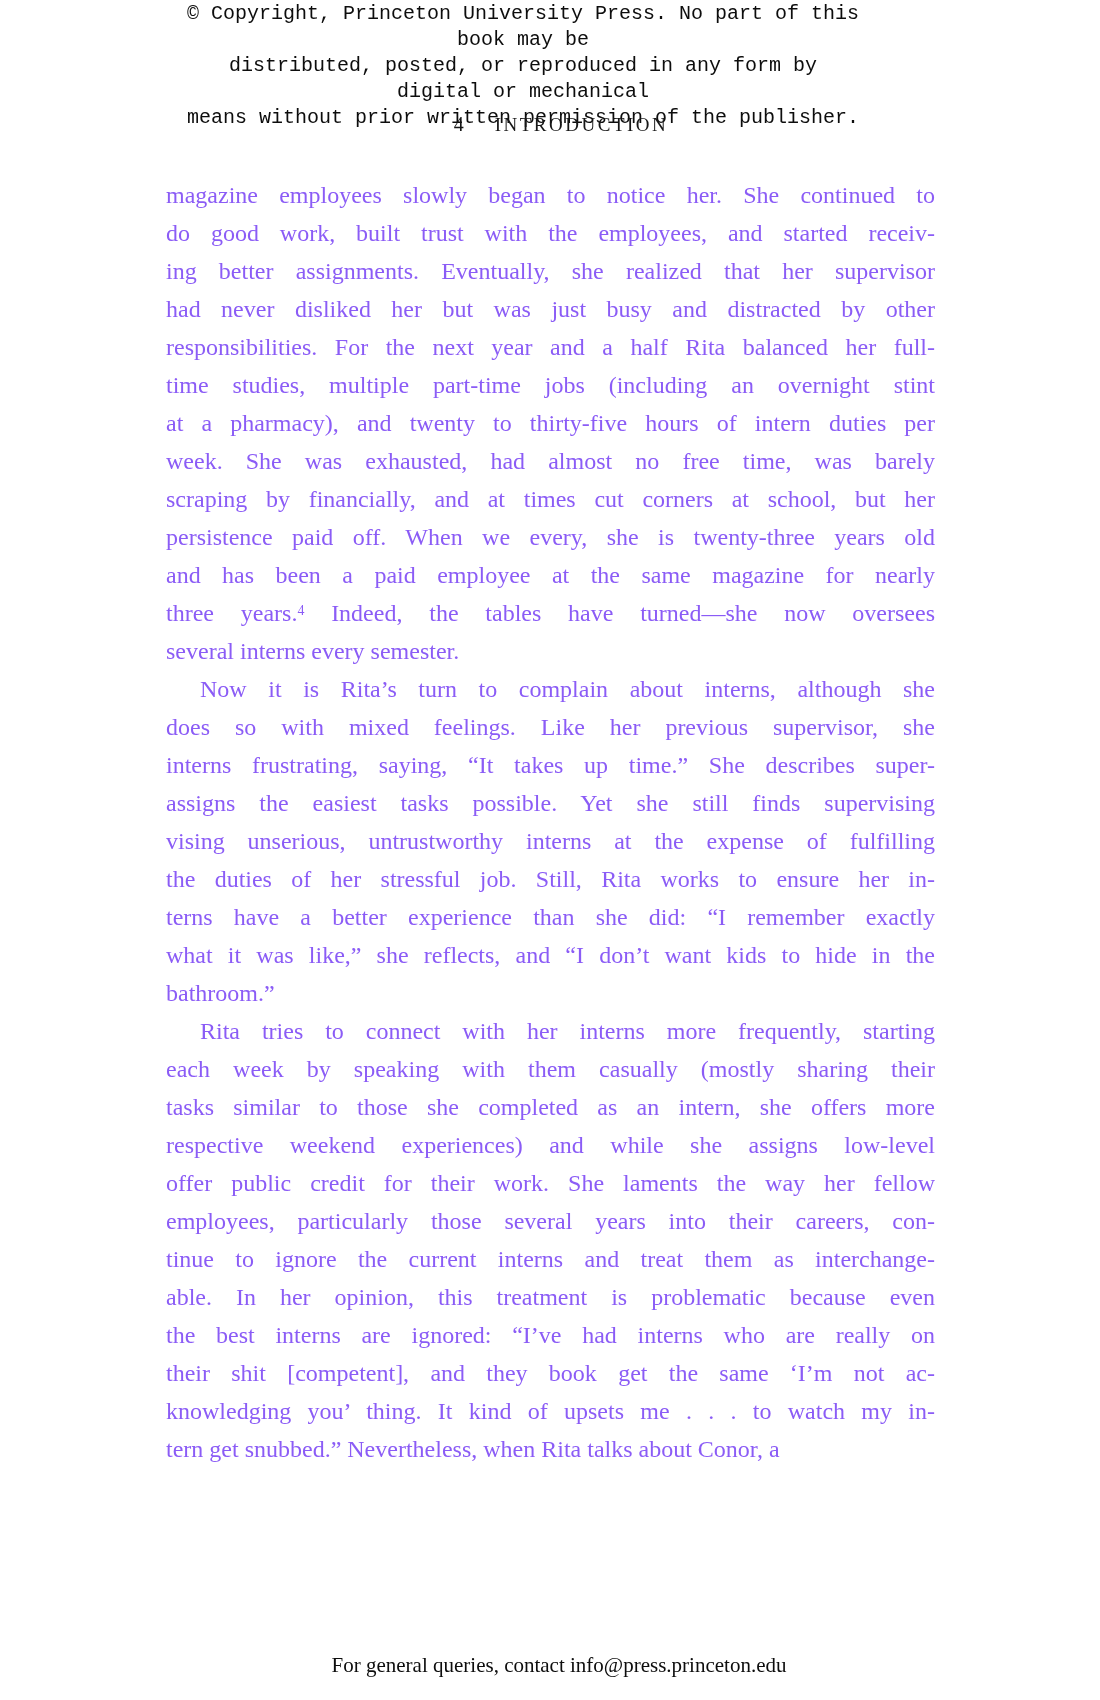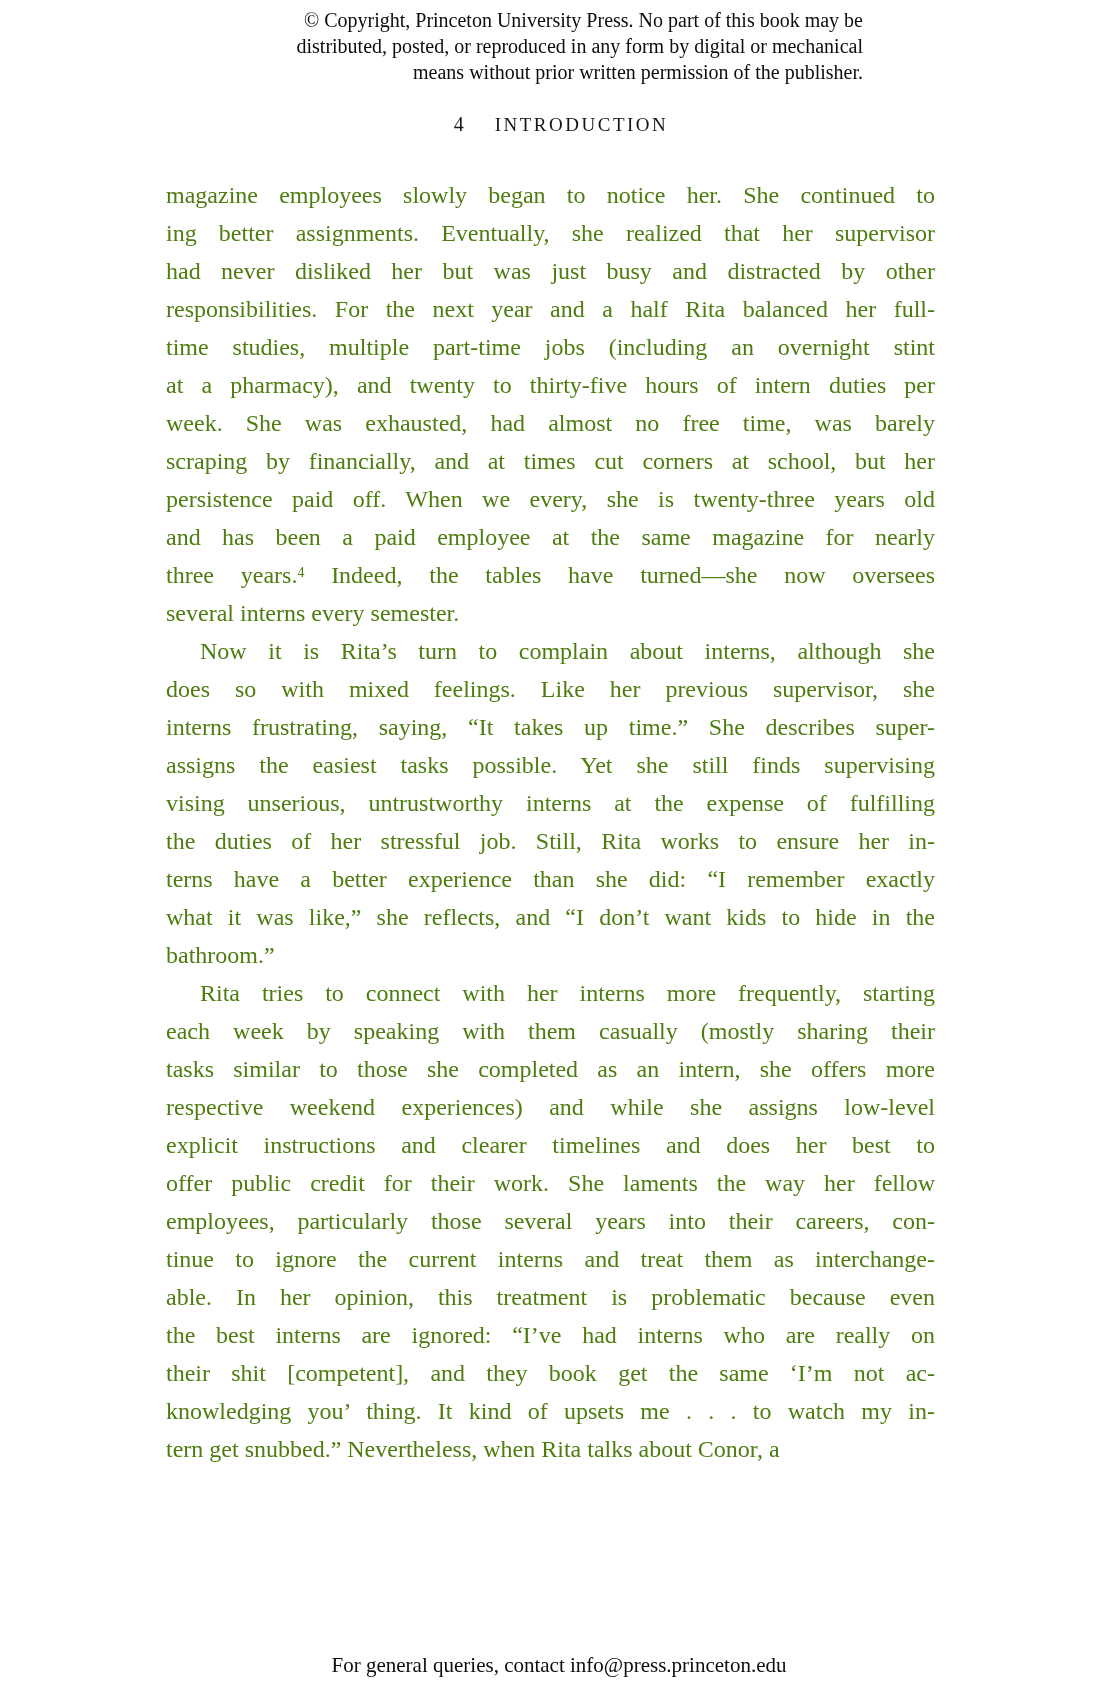--- a/index.html
+++ b/index.html
@@ -10,25 +10,25 @@
   }
   .page {
     position: relative;
     width: 1100px; height: 1700px;
     background: #ffffff;
     overflow: hidden;
     color: #121212;
   }
   .copyright-block {
     position: absolute;
-    top: 7px; left: 183px; width: 680px;
-    font-family: Liberation Serif, serif;
+    top: 1px; left: 183px; width: 680px;
+    font-family: Liberation Mono, monospace;
     font-size: 20px; line-height: 26px;
     color: #0d0d0d;
-    text-align: right;
+    text-align: center;
   }
   .running-head {
     position: absolute;
     top: 112px; left: 0; right: 0;
     padding-left: 22px;
     text-align: center;
     font-size: 19px; line-height: 24px;
     color: #161616;
     white-space: nowrap;
   }
@@ -38,21 +38,21 @@
     font-size: 20px;
   }
   .running-head .head-title {
     letter-spacing: 2.5px;
     font-size: 19px;
   }
   .body-text {
     position: absolute;
     top: 176px; left: 166px; width: 769px;
     font-size: 24px; line-height: 38px;
-    color: #4d7c0f;
+    color: #8b5cf6;
   }
   .paragraph { margin: 0; padding: 0; }
   .line {
     text-align: justify;
     text-align-last: justify;
     text-justify: inter-word;
     white-space: normal;
   }
   .line.last {
     text-align-last: left;
@@ -88,20 +88,21 @@
     <div class="copyright-line">means without prior written permission of the publisher.</div>
   </div>
 
   <div class="running-head">
     <span class="folio">4</span><span class="head-title">INTRODUCTION</span>
   </div>
 
   <div class="body-text">
       <div class="paragraph">
         <div class="line">magazine employees slowly began to notice her. She continued to</div>
+        <div class="line">do good work, built trust with the employees, and started receiv-</div>
         <div class="line">ing better assignments. Eventually, she realized that her supervisor</div>
         <div class="line">had never disliked her but was just busy and distracted by other</div>
         <div class="line">responsibilities. For the next year and a half Rita balanced her full-</div>
         <div class="line">time studies, multiple part-time jobs (including an overnight stint</div>
         <div class="line">at a pharmacy), and twenty to thirty-five hours of intern duties per</div>
         <div class="line">week. She was exhausted, had almost no free time, was barely</div>
         <div class="line">scraping by financially, and at times cut corners at school, but her</div>
         <div class="line">persistence paid off. When we every, she is twenty-three years old</div>
         <div class="line">and has been a paid employee at the same magazine for nearly</div>
         <div class="line">three years.<sup>4</sup> Indeed, the tables have turned—she now oversees</div>
@@ -116,21 +117,20 @@
         <div class="line">the duties of her stressful job. Still, Rita works to ensure her in-</div>
         <div class="line">terns have a better experience than she did: “I remember exactly</div>
         <div class="line">what it was like,” she reflects, and “I don’t want kids to hide in the</div>
         <div class="line last">bathroom.”</div>
       </div>
       <div class="paragraph">
         <div class="line indent">Rita tries to connect with her interns more frequently, starting</div>
         <div class="line">each week by speaking with them casually (mostly sharing their</div>
         <div class="line">tasks similar to those she completed as an intern, she offers more</div>
         <div class="line">respective weekend experiences) and while she assigns low-level</div>
-        <div class="line">explicit instructions and clearer timelines and does her best to</div>
         <div class="line">offer public credit for their work. She laments the way her fellow</div>
         <div class="line">employees, particularly those several years into their careers, con-</div>
         <div class="line">tinue to ignore the current interns and treat them as interchange-</div>
         <div class="line">able. In her opinion, this treatment is problematic because even</div>
         <div class="line">the best interns are ignored: “I’ve had interns who are really on</div>
         <div class="line">their shit [competent], and they book get the same ‘I’m not ac-</div>
         <div class="line">knowledging you’ thing. It kind of upsets me . . . to watch my in-</div>
         <div class="line last">tern get snubbed.” Nevertheless, when Rita talks about Conor, a</div>
       </div>
     </div>

